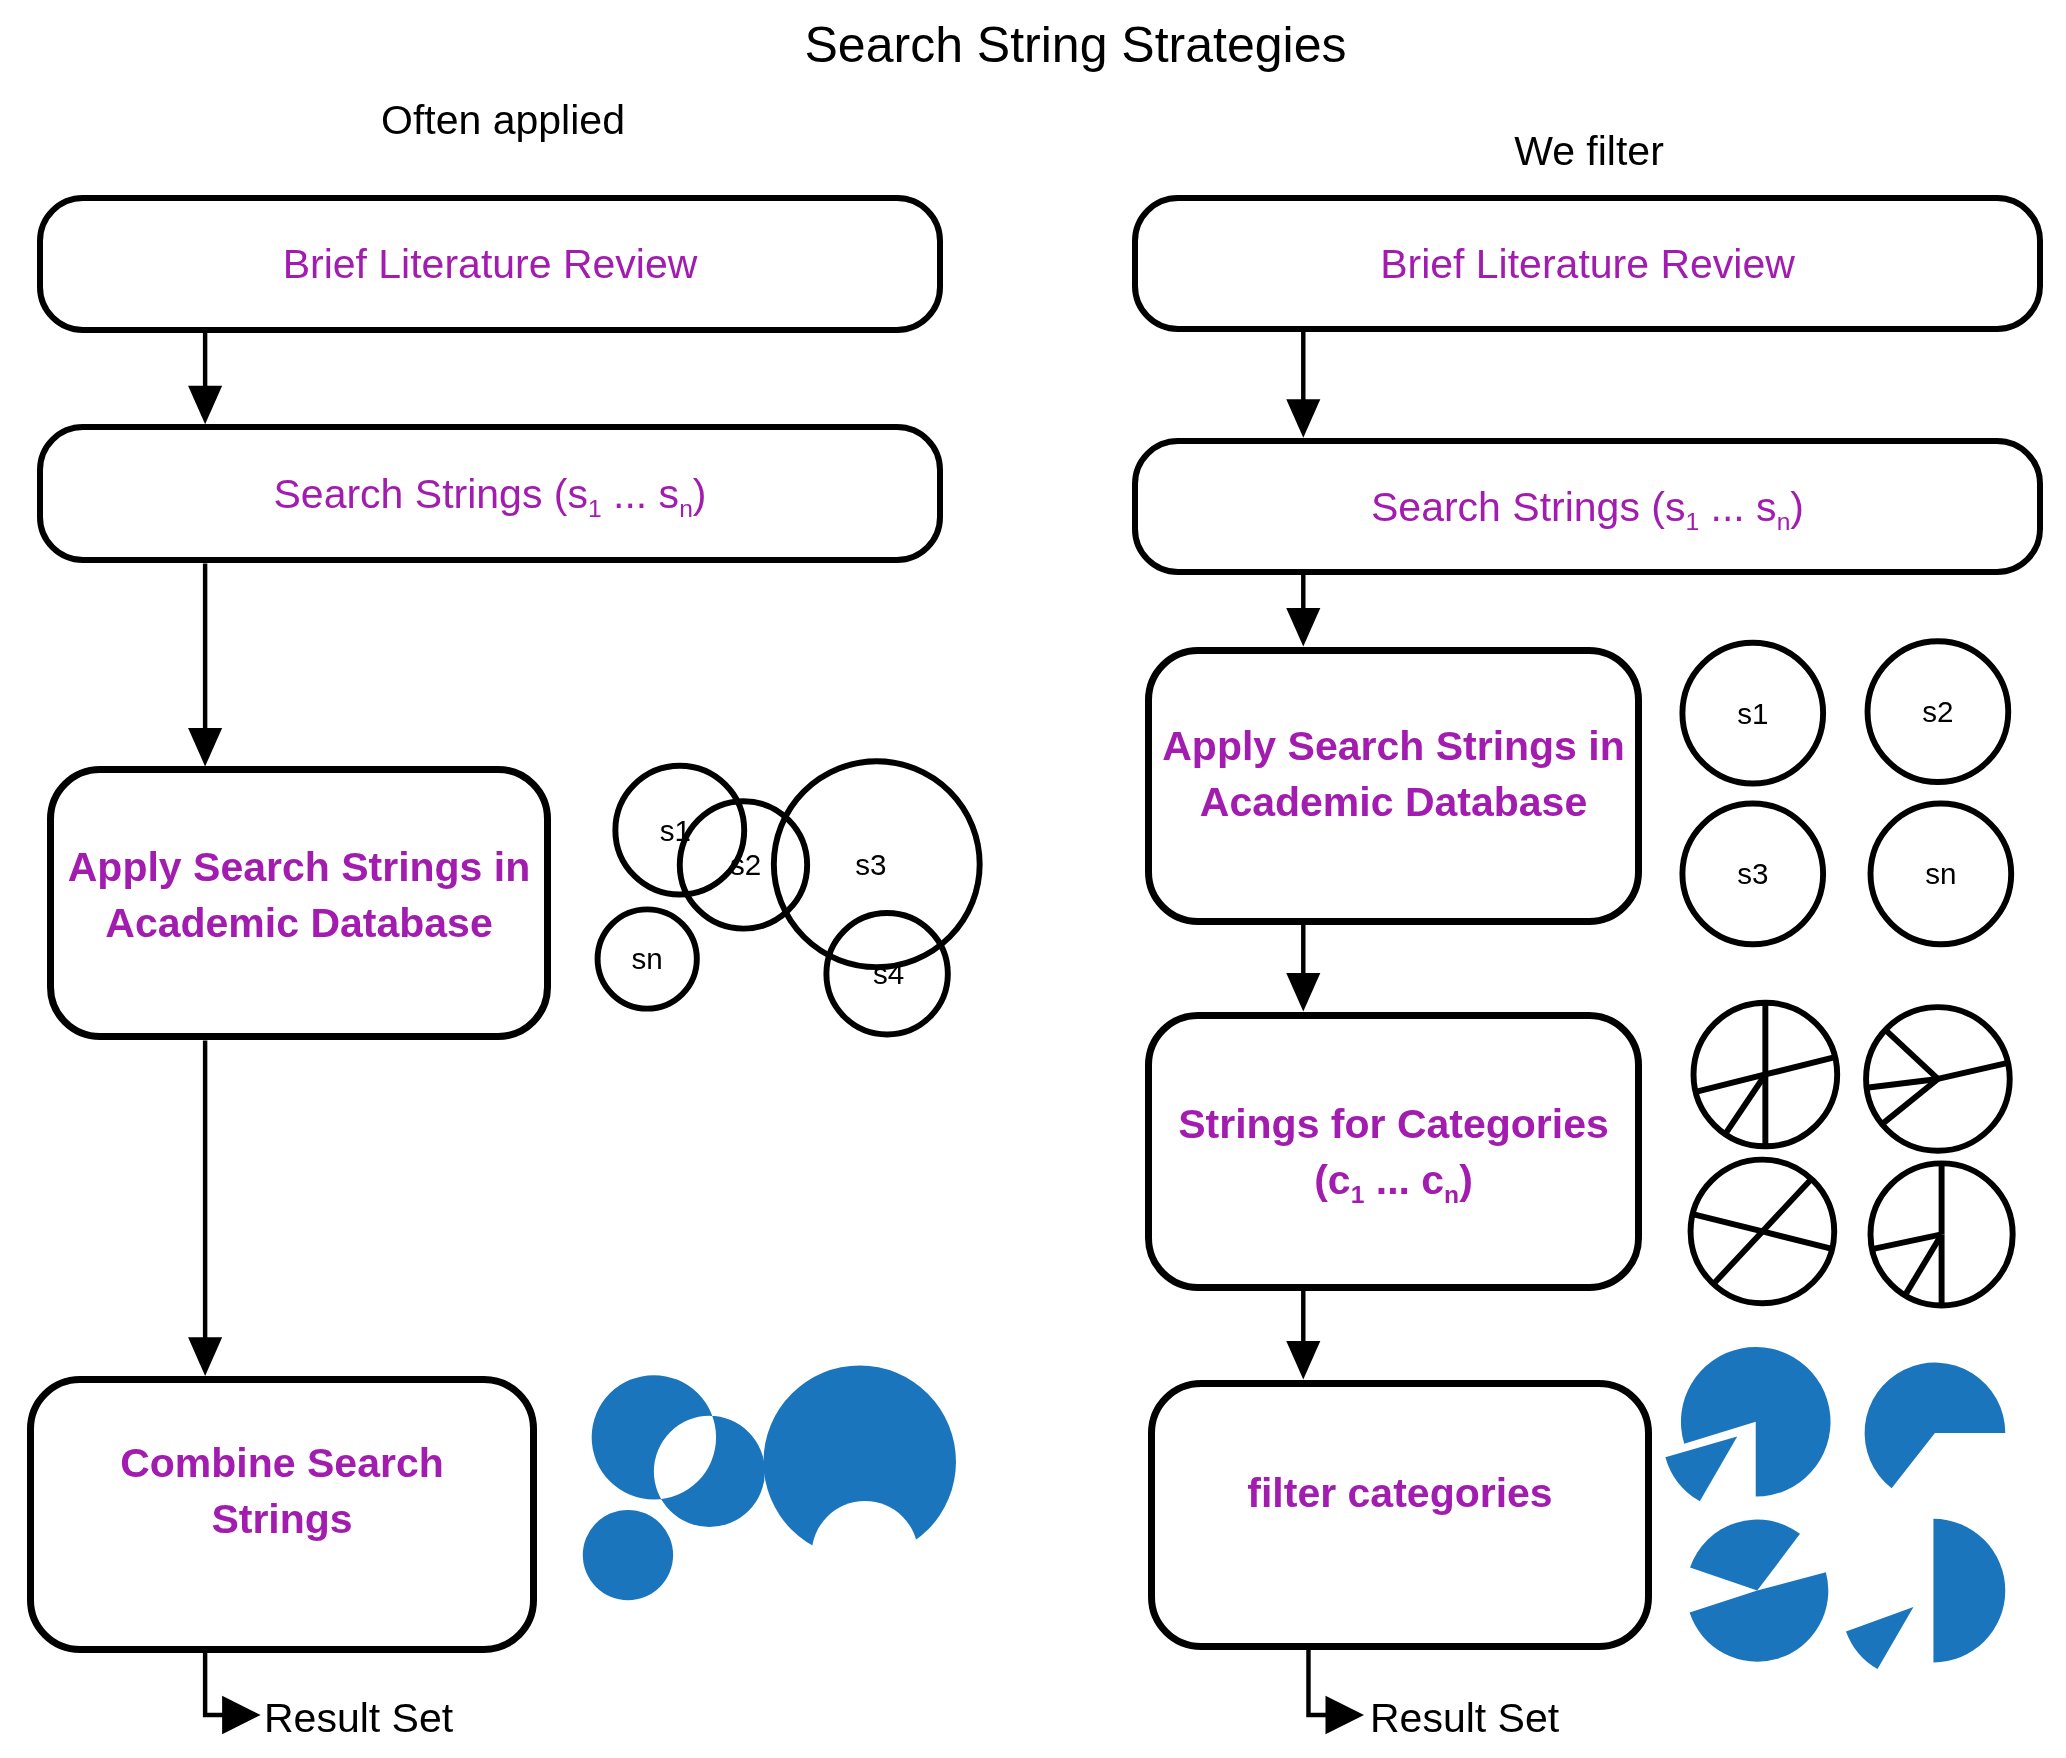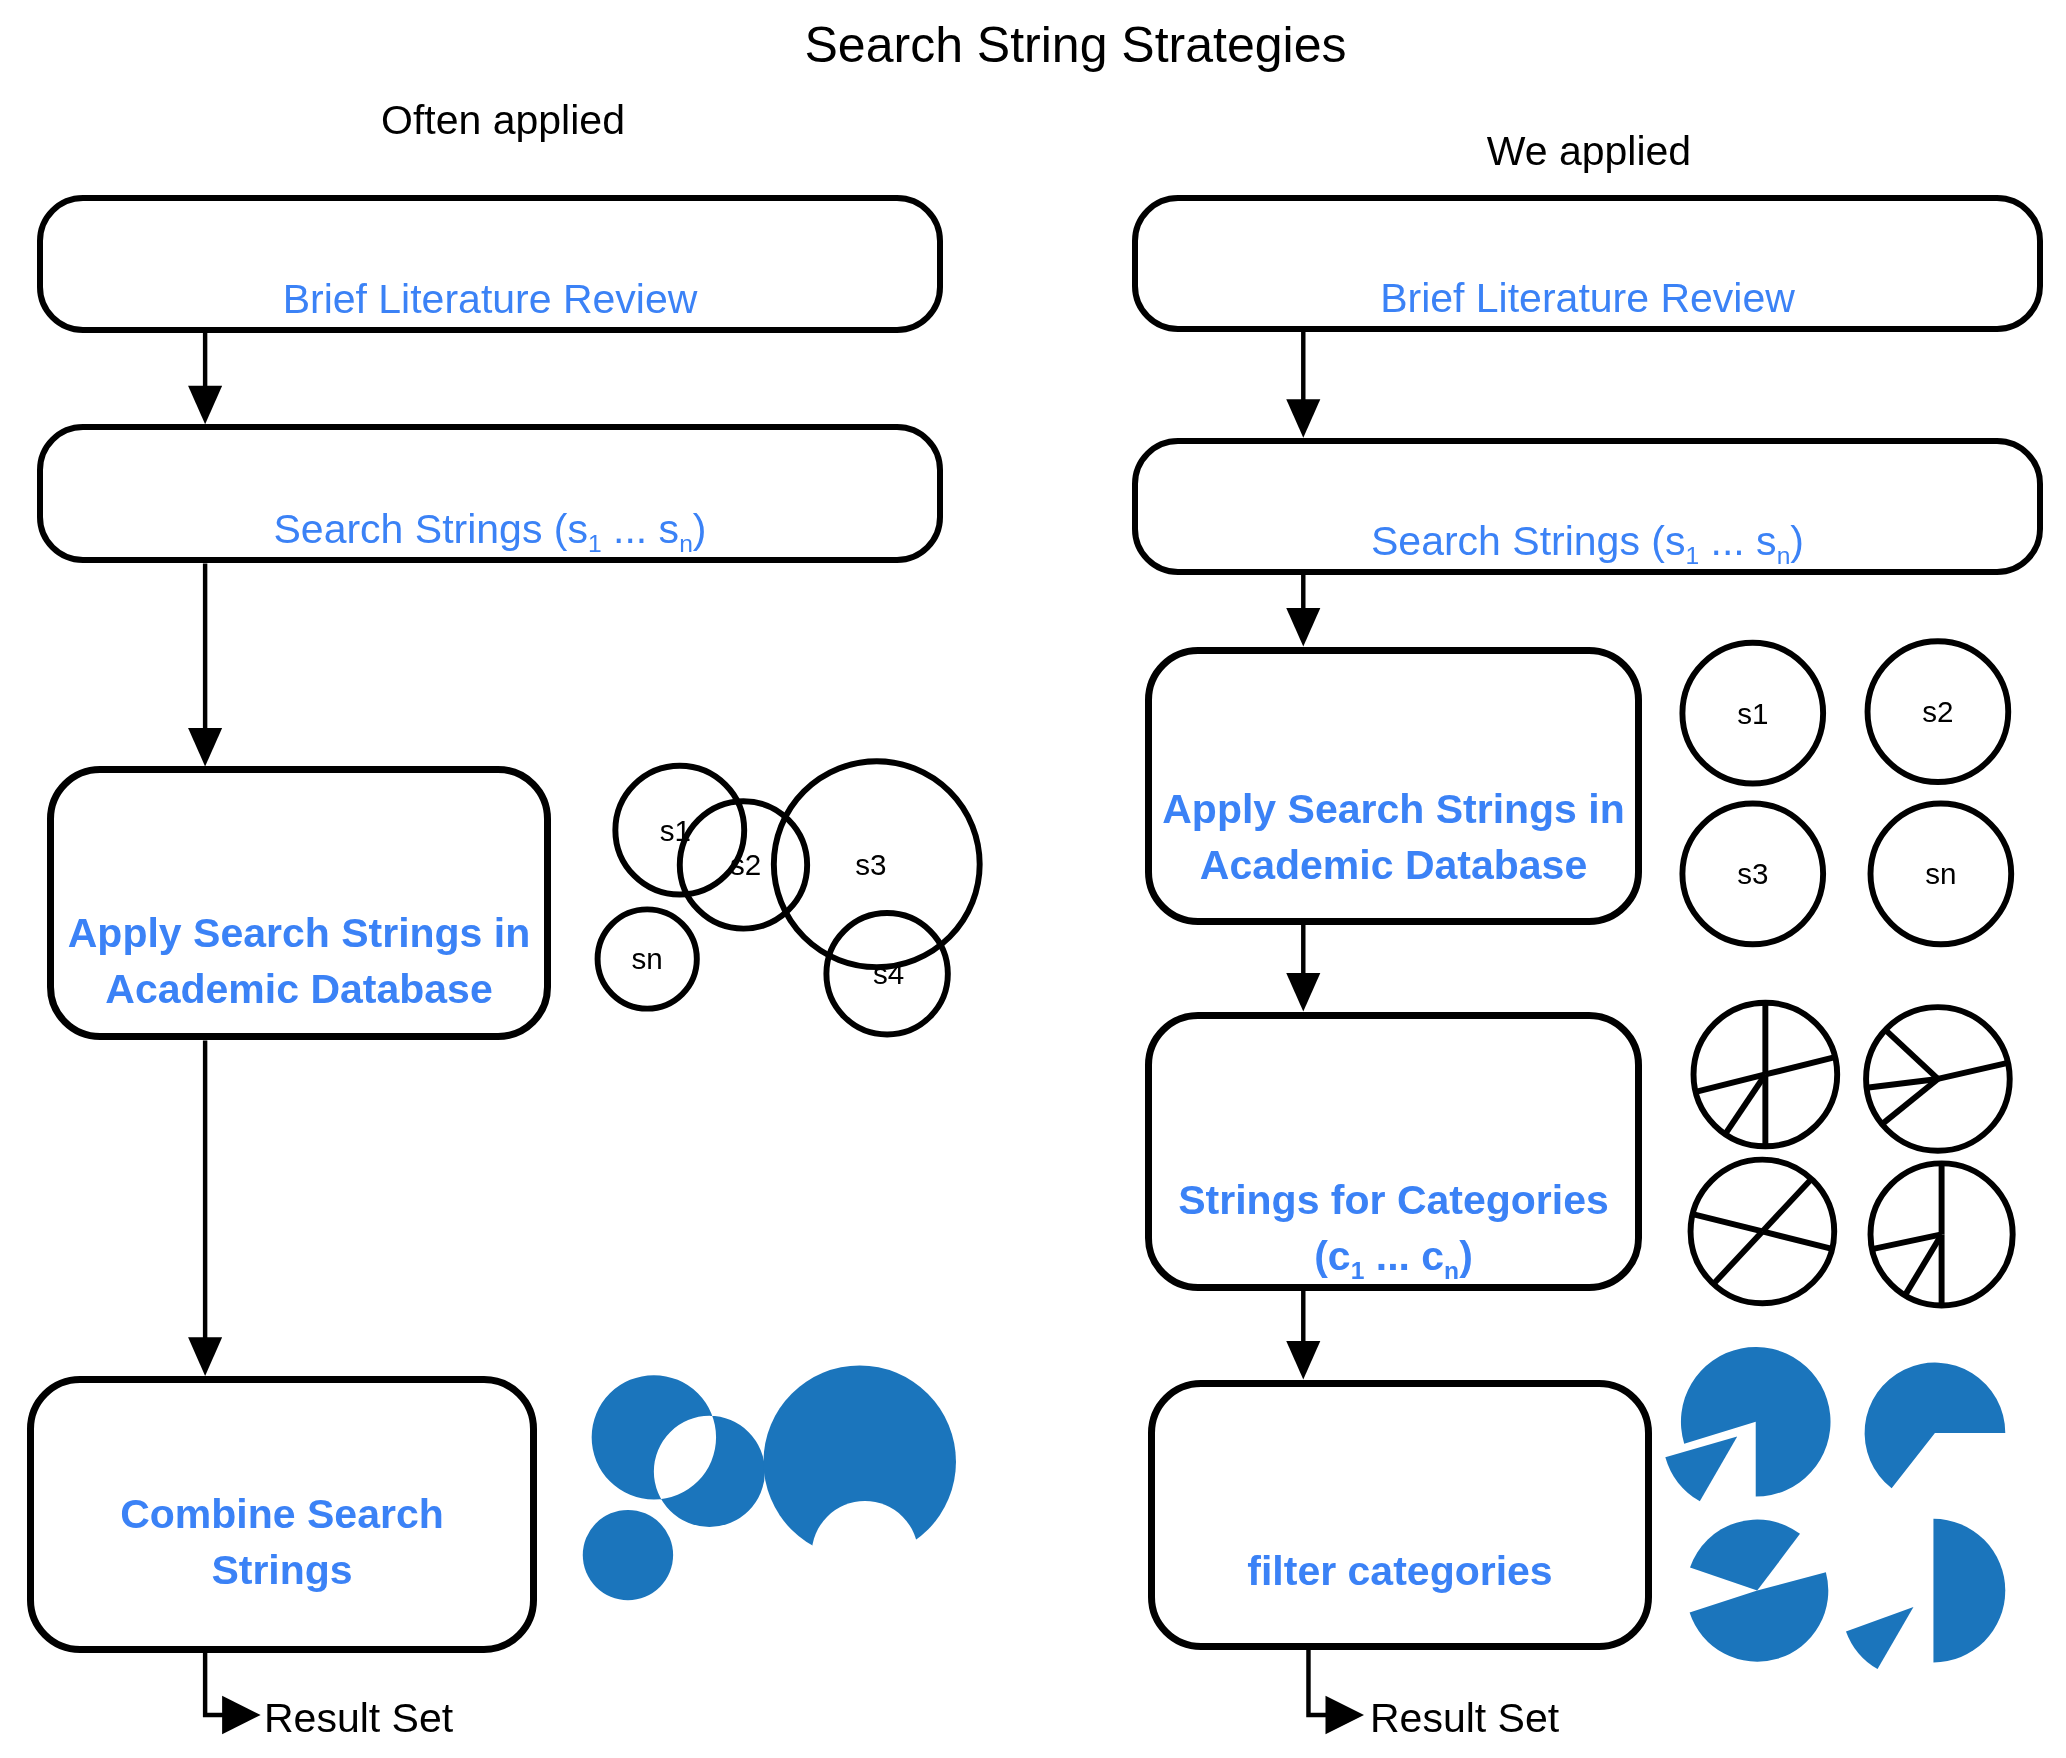--- a/index.html
+++ b/index.html
@@ -14,25 +14,25 @@
   #shapes{position:absolute;left:0;top:0;}
   .box{
     position:absolute;
     box-sizing:border-box;
     border:6px solid #000;
     border-radius:46px;
     background:#ffffff;
     display:flex;
     flex-direction:column;
     align-items:center;
-    justify-content:flex-end;
+    justify-content:center;
     text-align:center;
     font-size:41px;
     line-height:56px;
-    color:#3b82f6;
+    color:#a21caf;
   }
   .box.narrow{border-width:7.4px;border-radius:53px;font-weight:bold;}
   .heading{
     position:absolute;
     text-align:center;
     font-size:41px;
     line-height:44px;
   }
   .title{
     position:absolute;
@@ -139,21 +139,21 @@
         <path d="M 2373 2148 L 2281.6985744356653 2177.665631459995 A 96 96 0 0 0 2465.7288793237503 2123.153371670158 Z" fill="#1B75BC"></path>
         <path d="M 2611 2148 L 2611 2245 A 97 97 0 0 0 2611 2051 Z" fill="#1B75BC"></path>
         <path d="M 2584 2170 L 2492.849815783767 2203.1759539025898 A 97 97 0 0 0 2535.5 2254.0044641670906 Z" fill="#1B75BC"></path>
       </g>
     </svg>
 
   <div class="title" style="left:705px;top:19px;width:741px;">Search String Strategies</div>
 
   <div class="heading" style="left:244px;top:98px;width:518px;">Often applied</div>
 
-  <div class="heading" style="left:1330px;top:129px;width:518px;">We applied</div>
+  <div class="heading" style="left:1330px;top:129px;width:518px;">We filter</div>
 
   <div class="box" style="left:37px;top:195px;width:906px;height:138px;">
     <span>Brief Literature Review</span>
   </div>
 
   <div class="box" style="left:37px;top:424px;width:906px;height:139px;">
     <span><span>Search Strings (s</span><sub class="sb">1</sub><span> ... s</span><sub class="sb">n</sub><span>)</span></span>
   </div>
 
   <div class="box narrow" style="left:47px;top:766px;width:504px;height:274px;padding-bottom:16.3px;">

